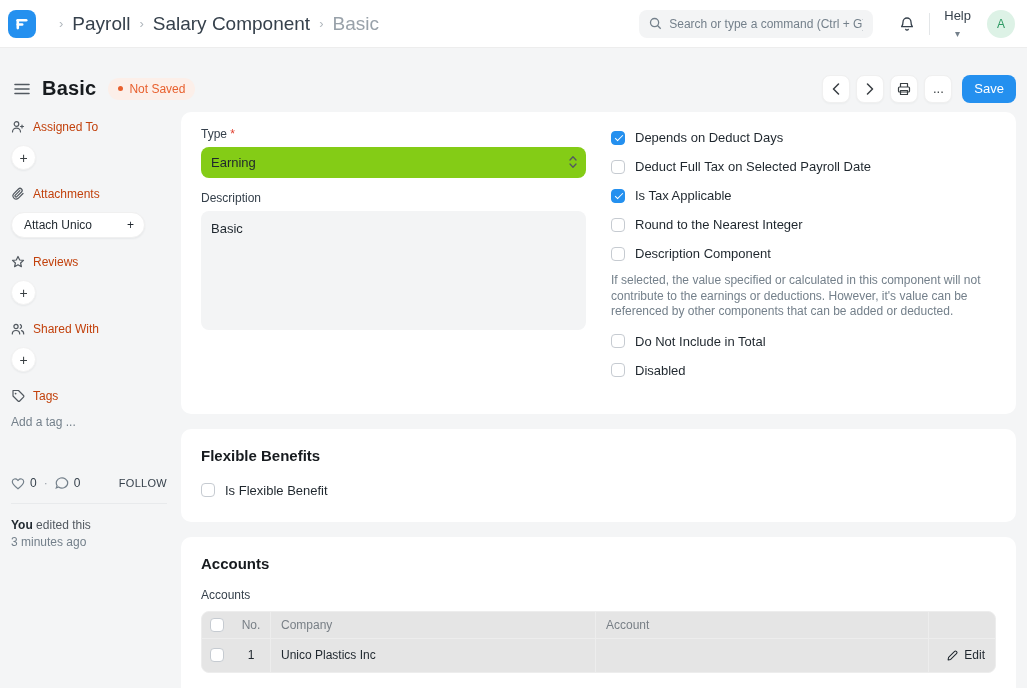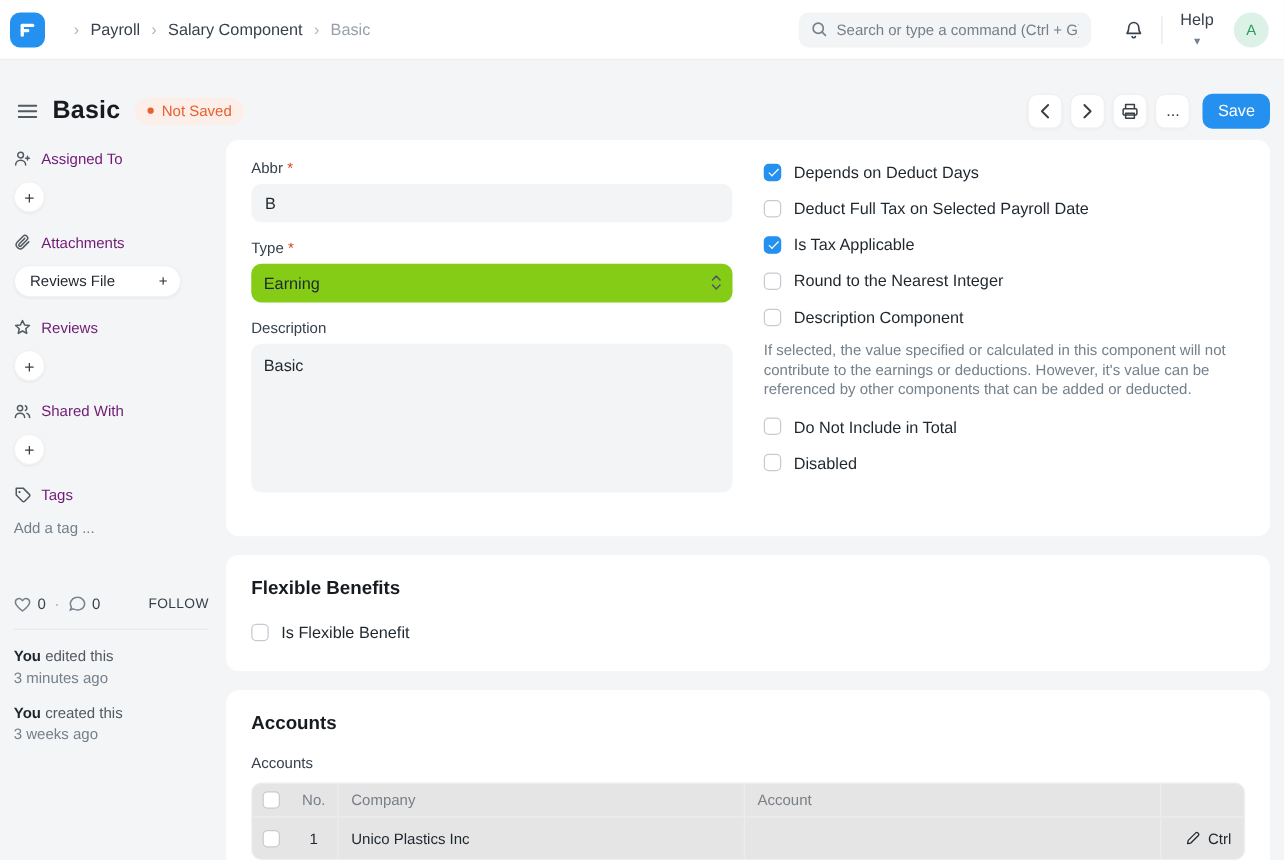--- a/index.html
+++ b/index.html
@@ -15,21 +15,21 @@
   
   .navbar {
     height:48px; background:#fff; border-bottom:1px solid #ededed;
     display:flex; align-items:center; padding:0 12px 0 8px;
   }
   .logo {
     width:28px; height:28px; border-radius:8px; background:var(--accent,#2490ef);
     display:flex; align-items:center; justify-content:center; margin-right:14px; cursor:pointer;
   }
   .crumb-chev { color:#b0b7bd; font-size:13px; margin:0 9px; }
-  .crumb { color:#36414c; font-size:13px; text-decoration:none; cursor:pointer; }
+  .crumb { color:#36414c; font-size:19px; text-decoration:none; cursor:pointer; }
   .crumb.current { color:#98a1a9; cursor:default; }
   .nav-spacer { flex:1; }
   .search-box {
     width:234px; height:28px; background:#f3f4f5; border-radius:8px;
     display:flex; align-items:center; padding:0 10px; gap:7px; cursor:text;
   }
   .search-box input {
     border:none; background:transparent; outline:none; flex:1;
     font-family:inherit; font-size:12px; color:#36414c;
   }
@@ -68,21 +68,21 @@
     border:none; border-radius:8px; font-size:13px; font-family:inherit; cursor:pointer;
   }
 
   
   .content-row { display:flex; align-items:flex-start; }
   .sidebar { width:181px; flex:none; padding:8px 14px 0 11px; }
   .main-col { flex:1; padding:0 11px 0 0; }
 
   
   .sb-section { margin-bottom:17px; }
-  .sb-head { display:flex; align-items:center; gap:8px; color:#701a75; font-size:12px; margin-bottom:11px; cursor:pointer; }
+  .sb-head { display:flex; align-items:center; gap:8px; color:#c2410c; font-size:12px; margin-bottom:11px; cursor:pointer; }
   .sb-head svg { color:#525960; }
   .round-add {
     width:25px; height:25px; border-radius:50%; background:#fff; border:1px solid #f2f2f2;
     box-shadow:0 1px 2px rgba(25,39,52,.06); color:#383e42;
     display:flex; align-items:center; justify-content:center; font-size:14px; cursor:pointer;
   }
   .attach-btn {
     width:134px; height:26px; background:#fff; border:1px solid #f0f0f0; border-radius:13px;
     box-shadow:0 1px 2px rgba(25,39,52,.06); display:flex; align-items:center; justify-content:space-between;
     padding:0 10px 0 12px; font-size:12px; color:#1f272e; cursor:pointer;
@@ -246,21 +246,21 @@
     </div>
 
     <div class="sb-section">
       <div class="sb-head">
         <svg width="14" height="14" viewBox="0 0 14 14" fill="none" stroke="#525960" stroke-width="1.2" stroke-linecap="round">
           <path d="M12 6.5 7.2 11.3a3.2 3.2 0 0 1-4.5-4.5L7.5 2a2.1 2.1 0 0 1 3 3L5.8 9.7a1 1 0 0 1-1.5-1.5L8.8 3.7"></path>
         </svg>
         <span>Attachments</span>
       </div>
       <div class="attach-btn">
-        <span>Reviews File</span>
+        <span>Attach Unico</span>
         <span>+</span>
       </div>
     </div>
 
     <div class="sb-section">
       <div class="sb-head">
         <svg width="14" height="14" viewBox="0 0 14 14" fill="none" stroke="#525960" stroke-width="1.2" stroke-linejoin="round">
           <path d="M7 1.5 8.7 5l3.8.4-2.9 2.6.8 3.7L7 9.8l-3.4 1.9.8-3.7L1.5 5.4 5.3 5z"></path>
         </svg>
         <span>Reviews</span>
@@ -306,37 +306,27 @@
           </svg>
           <span>0</span>
         </span>
         <span class="follow">FOLLOW</span>
       </div>
       <div class="sb-divider"></div>
       <div class="activity">
         <div><b>You</b><span> edited this</span></div>
         <div class="when">3 minutes ago</div>
       </div>
-      <div class="activity">
-        <div><b>You</b><span> created this</span></div>
-        <div class="when">3 weeks ago</div>
-      </div>
     </div>
   </div>
 
   <div class="main-col">
 
     <div class="card card-form">
       <div class="fcol-left">
-        <div class="field">
-          <label class="field-label">
-            <span>Abbr</span> <span class="req">*</span>
-          </label>
-          <input class="text-input" type="text" value="B" style="">
-        </div>
         <div class="field">
           <label class="field-label">
             <span>Type</span> <span class="req">*</span>
           </label>
           <div class="select-wrap">
             <div class="select-ctl">Earning</div>
             <svg class="select-chev" width="8" height="14" viewBox="0 0 8 14" fill="none" stroke="#525960" stroke-width="1.3" stroke-linecap="round" stroke-linejoin="round">
               <path d="M1 5 4 1.8 7 5M1 9 4 12.2 7 9"></path>
             </svg>
           </div>
@@ -406,21 +396,21 @@
               <span class="tbl-cb"></span>
             </div>
           <div class="g-cell no-col">1</div>
           <div class="g-cell">Unico Plastics Inc</div>
           <div class="g-cell"></div>
           <div class="g-cell">
             <span class="edit-btn">
               <svg width="11" height="11" viewBox="0 0 12 12" fill="none" stroke="#1f272e" stroke-width="1.1" stroke-linejoin="round">
                 <path d="M8.3 1.4a1.2 1.2 0 0 1 1.7 0l.6.6a1.2 1.2 0 0 1 0 1.7L4 10.3l-2.8.5.5-2.8z"></path>
               </svg>
-              <span>Ctrl</span>
+              <span>Edit</span>
             </span>
           </div>
         </div>
       </div>
 
     </div>
 
   </div>
 </div>
 

